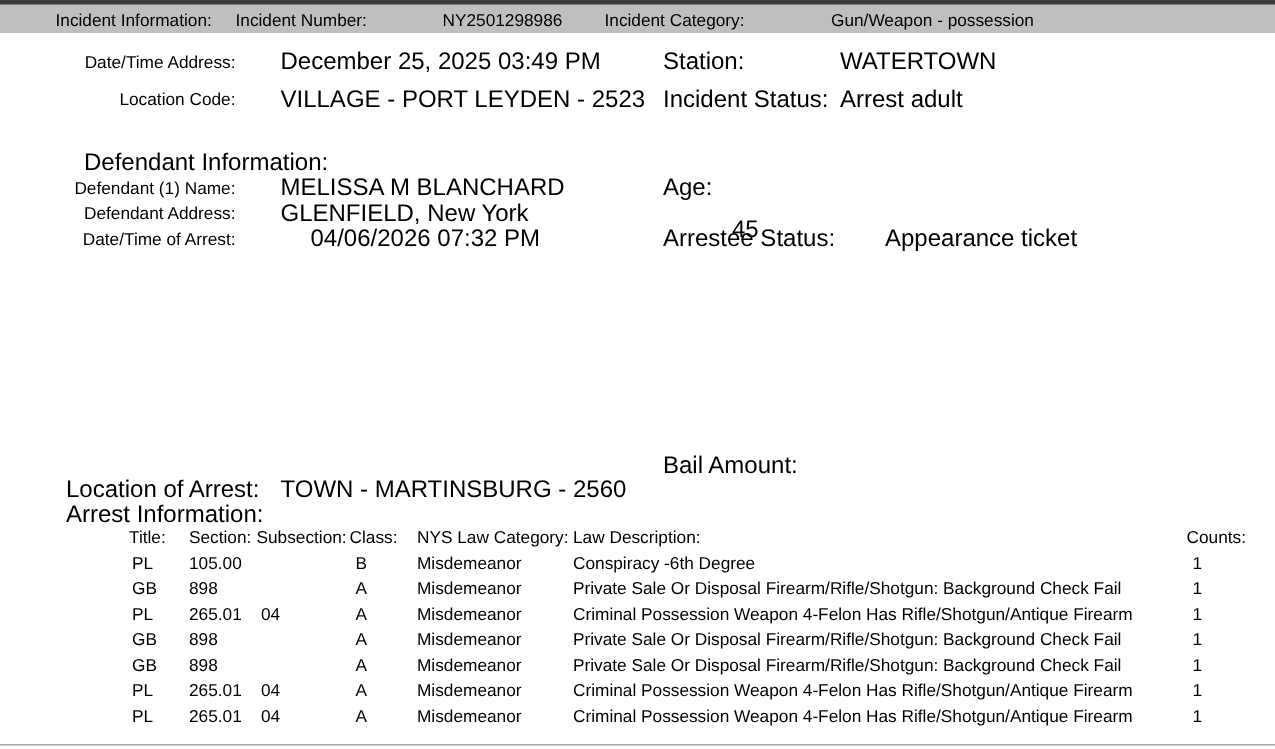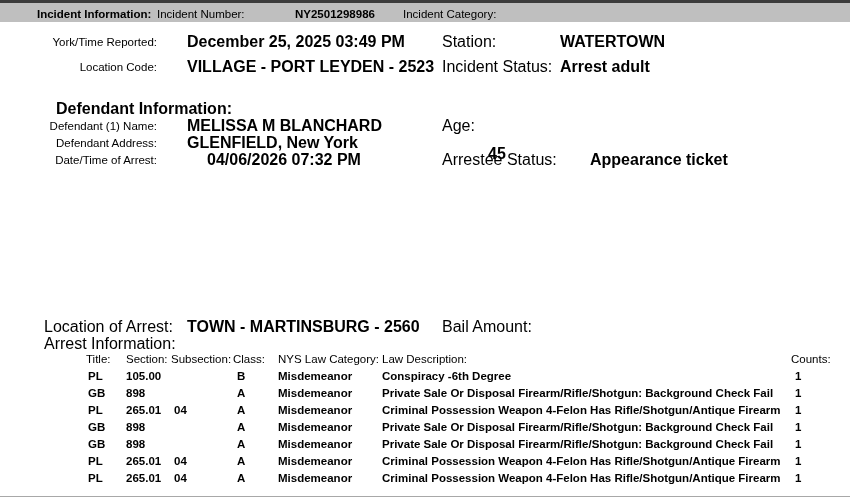--- a/index.html
+++ b/index.html
@@ -27,21 +27,21 @@
     border-top: 3px solid #3c3c3c;
     box-sizing: border-box;
   }
   .header-band .cell {
     position: absolute;
     top: 3px;
     font-size: 11.5px;
     line-height: 16px;
     white-space: nowrap;
   }
-  .bold { font-weight: bold; padding-left: 27px; }
+  .bold { font-weight: normal; padding-left: 27px; }
 
   .hb-title   { left: 10px; }
   .hb-numlbl  { left: 157px; }
   .hb-numval  { left: 268px; }
   .hb-catlbl  { left: 403px; }
   .hb-catval  { left: 527px; }
 
   
   .t {
     position: absolute;
@@ -108,23 +108,24 @@
   }
 </style>
 </head>
 <body>
 
 <div class="header-band">
   <span class="cell hb-title bold">Incident Information:</span>
   <span class="cell hb-numlbl">Incident Number:</span>
   <span class="cell hb-numval bold">NY2501298986</span>
   <span class="cell hb-catlbl">Incident Category:</span>
+  <span class="cell hb-catval bold">Gun/Weapon - possession</span>
 </div>
 
-<span class="lbl-r" style="top:35px;">York/Time Reported:</span>
+<span class="lbl-r" style="top:35px;">Date/Time Address:</span>
 <span class="t val-1 bold" style="top:35px;">December 25, 2025 03:49 PM</span>
 <span class="t lbl-2" style="top:35px;">Station:</span>
 <span class="t bold" style="top:35px;left:533px;">WATERTOWN</span>
 
 <span class="lbl-r" style="top:60px;">Location Code:</span>
 <span class="t val-1 bold" style="top:60px;">VILLAGE - PORT LEYDEN - 2523</span>
 <span class="t lbl-2" style="top:60px;">Incident Status:</span>
 <span class="t bold" style="top:60px;left:533px;">Arrest adult</span>
 
 <span class="t bold" style="top:102px;left:29px;">Defendant Information:</span>
@@ -137,21 +138,21 @@
 <span class="lbl-r" style="top:136px;">Defendant Address:</span>
 <span class="t val-1 bold" style="top:136px;">GLENFIELD, New York</span>
 
 <span class="lbl-r" style="top:153px;">Date/Time of Arrest:</span>
 <span class="t val-1 bold" style="top:153px;margin-left:20px;">04/06/2026 07:32 PM</span>
 <span class="t lbl-2" style="top:153px;">Arrestee Status:</span>
 <span class="t bold" style="top:153px;left:519px;margin-left:44px;">Appearance ticket</span>
 
 <span class="t" style="top:320px;left:44px;">Location of Arrest:</span>
 <span class="t val-1 bold" style="top:320px;">TOWN - MARTINSBURG - 2560</span>
-<span class="t lbl-2" style="top:320px;">Bail Amount:</span>
+<span class="t lbl-2" style="top:304px;">Bail Amount:</span>
 <span class="t bold" style="top:320px;left:519px;"></span>
 
 <span class="t" style="top:337px;left:44px;">Arrest Information:</span>
 
 <div class="tbl">
 
   <div class="tbl-row header">
     <span class="c-title">Title:</span>
     <span class="c-section">Section:</span>
     <span class="c-subsec">Subsection:</span>

